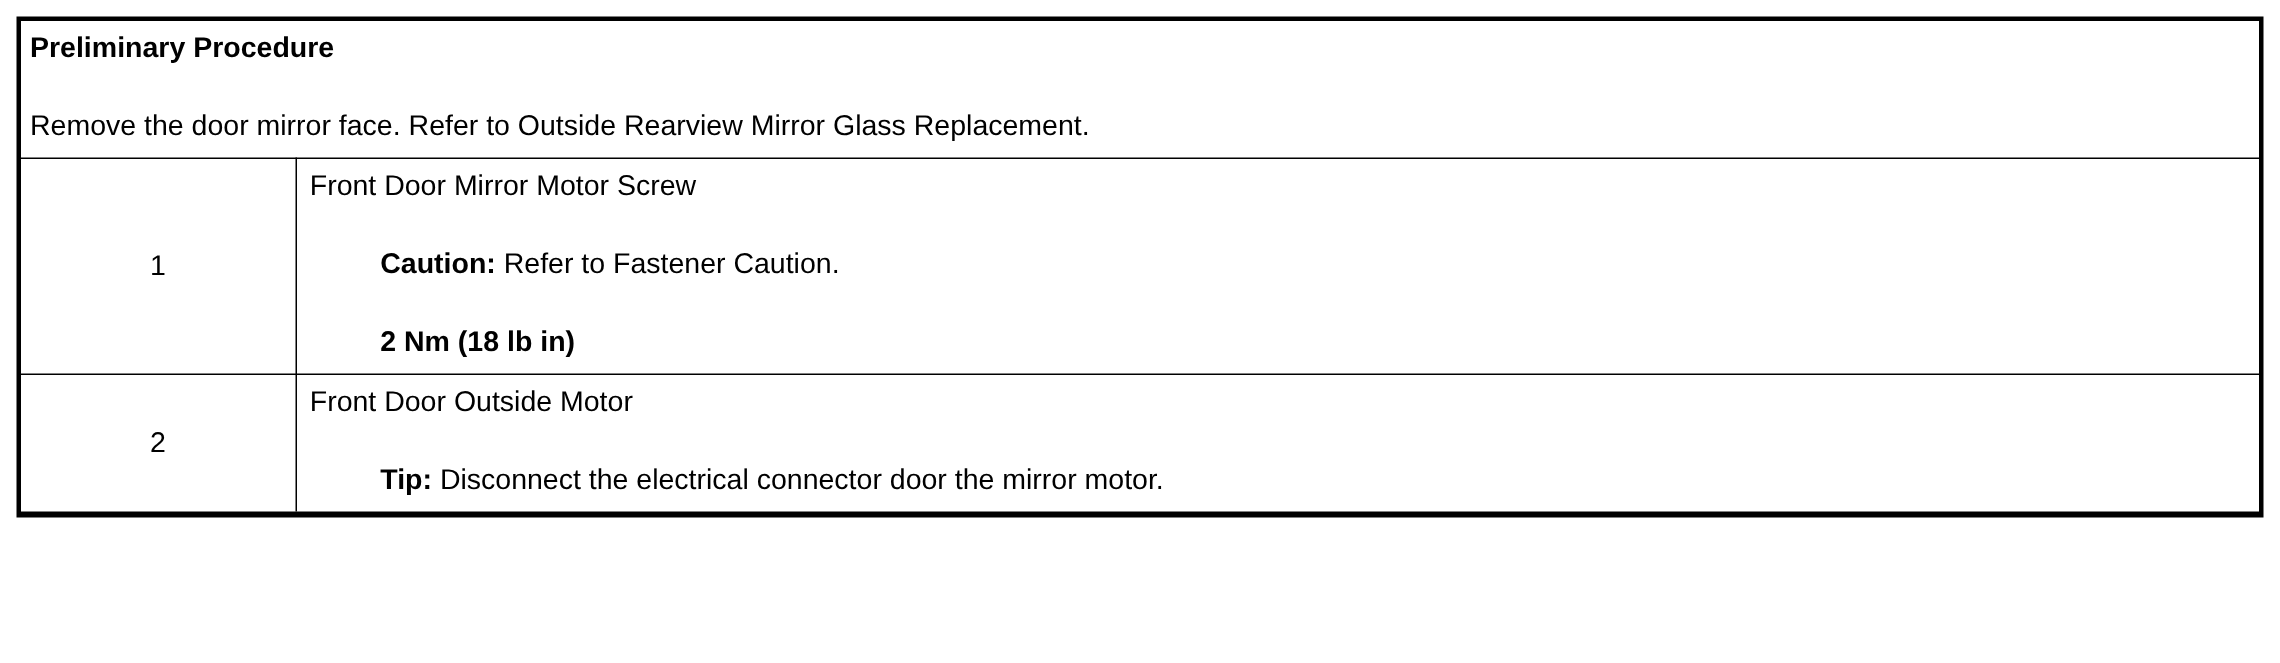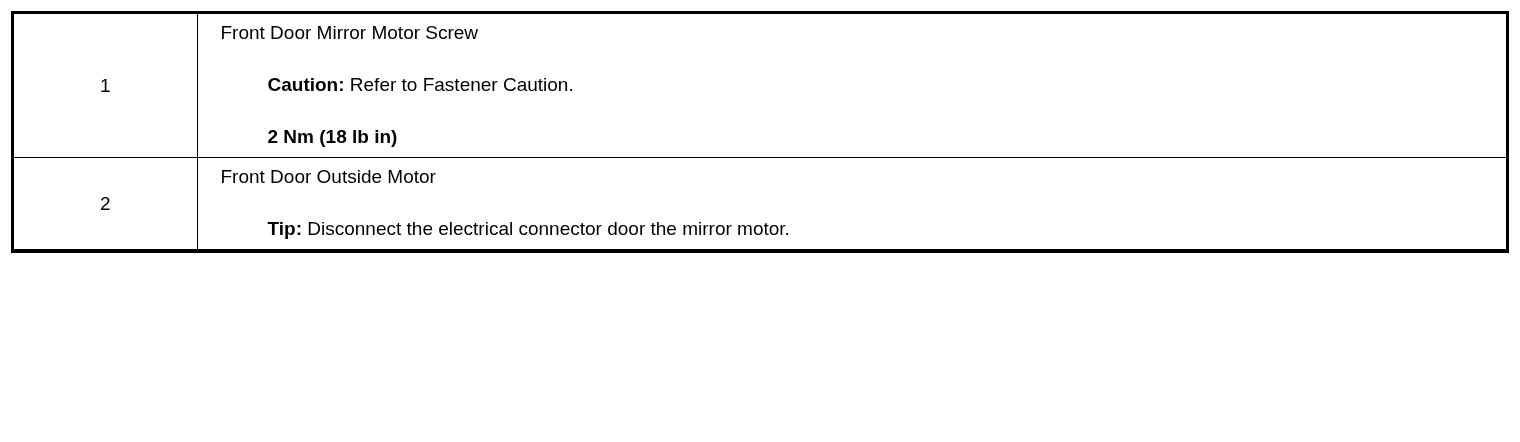--- a/index.html
+++ b/index.html
@@ -77,41 +77,47 @@
     margin-top: 29px;
   }
   
   tr.item td.num {
     text-align: center;
     vertical-align: middle;
     border-right: 1px solid #000;
     font-size: 19px;
   }
   tr.item td.body {
-    padding: 7px 6px 9px 23px;
+    padding: 7px 6px 9px 9px;
   }
   tr.item-1 td { border-bottom: 1px solid #000; }
   .line { font-size: 19px; line-height: 23px; }
   .line + .line { margin-top: 29px; margin-left: 47px; }
   .b { font-weight: bold; }
 </style>
 </head>
 <body>
 
 <div class="page">
 
 
   <div class="table-wrap">
     <table class="proc">
       <colgroup>
         <col class="c-callout">
         <col class="c-name">
       </colgroup>
       <tbody>
 
+        <tr class="prelim">
+          <td colspan="2">
+            <div class="prelim-title">Preliminary Procedure</div>
+            <div class="prelim-body">Remove the door mirror face. Refer to Outside Rearview Mirror Glass Replacement.</div>
+          </td>
+        </tr>
 
         <tr class="item item-1">
           <td class="num">1</td>
           <td class="body">
             <div class="line">Front Door Mirror Motor Screw</div>
             <div class="line"><span class="b">Caution:</span><span> Refer to Fastener Caution.</span></div>
             <div class="line b">2 Nm (18 lb in)</div>
           </td>
         </tr>
 

